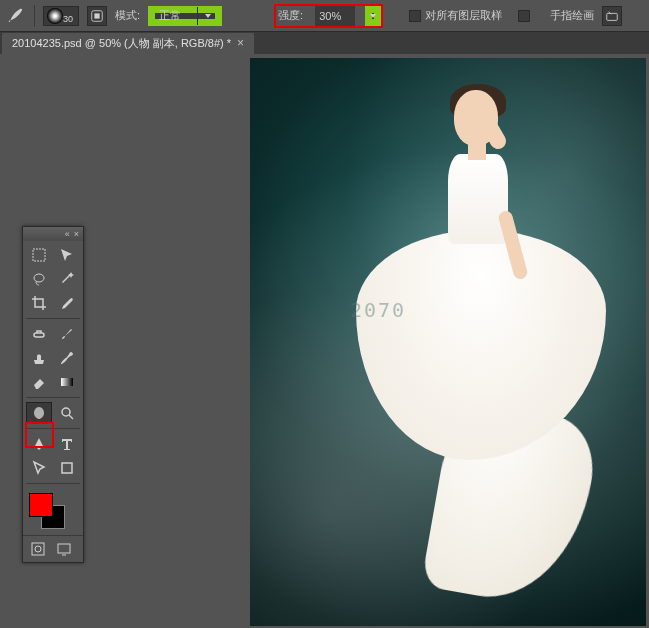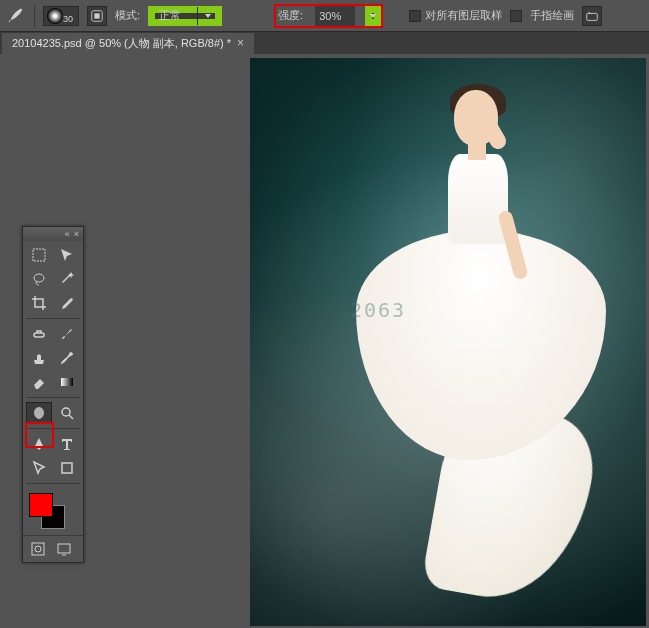--- a/index.html
+++ b/index.html
@@ -285,21 +285,21 @@
     </div>
   </div>
 
   <div style="flex:0 0 10px;"></div>
 
   <div style="display:flex;align-items:center;gap:4px;">
     <div class="checkbox"></div>
     <span>对所有图层取样</span>
   </div>
 
-  <div style="display:flex;align-items:center;gap:8px;">
+  <div style="display:flex;align-items:center;gap:20px;margin-left:8px;">
     <div class="checkbox"></div>
     <span>手指绘画</span>
   </div>
 
   <div class="mini-btn">
     <svg viewBox="0 0 16 16" width="14" height="14" fill="none" stroke="#d0d0d0">
         <rect x="2" y="5" width="12" height="8" rx="1"></rect>
         <path d="M4 3l3 3"></path>
       </svg>
   </div>
@@ -319,21 +319,21 @@
     <div class="figure">
       <div class="tail"></div>
       <div class="skirt"></div>
       <div class="bodice"></div>
       <div class="neck"></div>
       <div class="hair"></div>
       <div class="head"></div>
       <div class="arm-up"></div>
       <div class="arm-down"></div>
     </div>
-    <div class="watermark">2063</div>
+    <div class="watermark">2070</div>
   </div>
 
   <div class="tools-panel">
     <div class="tools-header">
       <span>«</span>
       <span>×</span>
     </div>
     <div class="tools-grid">
 
       <div class="tool-btn">

